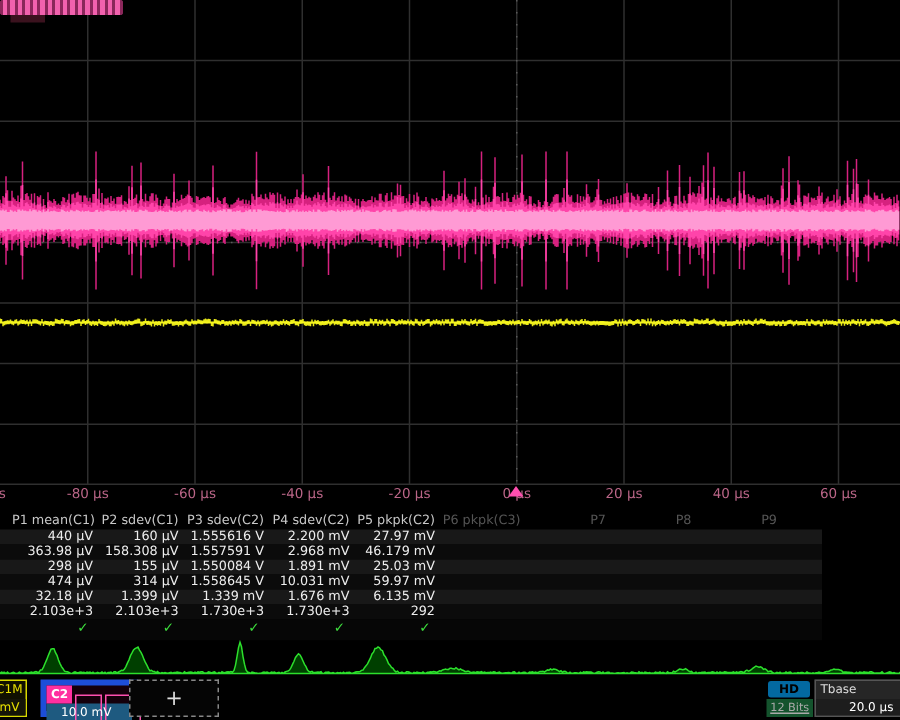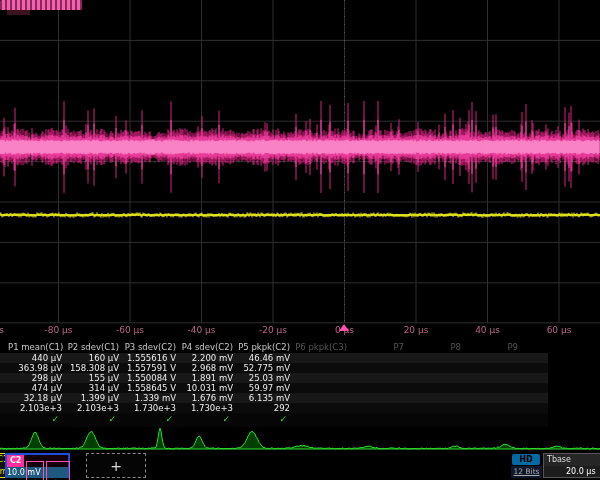--- a/index.html
+++ b/index.html
@@ -33,31 +33,31 @@
   .stripe-a{background:#181818;}
   .stripe-b{background:#0b0b0b;}
   .check{color:#3ddc3d;font-weight:bold;font-size:9px;padding-right:6px;}
   
   #hist{position:absolute;left:0;top:425px;width:600px;height:28px;}
   
   .desc-box{position:absolute;top:453px;height:25px;box-sizing:border-box;font-size:8px;}
   #c1-box{left:-80px;width:98px;border:1px solid #d8d800;background:#101000;}
   #c1-box .r1{height:12px;line-height:12px;text-align:right;padding-right:2px;color:#e8e000;}
   #c1-box .r2{height:11px;line-height:11px;text-align:right;padding-right:4px;color:#e8e000;background:#141408;}
-  #c2-box{left:5px;width:65px;border:2px solid #1d4ed8;background:#14000b;}
+  #c2-box{left:27px;width:65px;border:4px solid #1d4ed8;background:#14000b;}
   #c2-box .r1{height:12px;display:flex;align-items:center;}
   #c2-chip{background:#ff2fa0;color:#fff;font-weight:bold;padding:0 3px;height:12px;line-height:12px;}
   #c2-box .tag{color:#ff9fd0;font-size:7px;margin-left:2px;line-height:10px;}
   #c2-box .tag.boxed{border:1px solid #ff4fb0;padding:16px 1px;margin-top:44px;}
-  #c2-box .r2{height:11px;line-height:11px;background:#1e5a80;color:#fff;text-align:left;padding-right:4px;}
+  #c2-box .r2{height:11px;line-height:11px;background:#1e5a80;color:#fff;text-align:center;padding-right:4px;}
   #add-box{left:86px;width:60px;border:1px dashed #888;background:#050505;color:#ddd;
            display:flex;align-items:center;justify-content:center;font-size:14px;}
   #hd-chip{position:absolute;left:512px;top:454px;width:28px;height:11px;background:#0369a1;color:#000;
            font-size:8px;font-weight:bold;text-align:center;line-height:11px;border-radius:2px;}
-  #hd-bits{position:absolute;left:511px;top:466px;width:31px;height:12px;background:#0f172a;color:#aaa;
+  #hd-bits{position:absolute;left:511px;top:466px;width:31px;height:12px;background:#14532d;color:#aaa;
            font-size:7.5px;text-align:center;line-height:12px;text-decoration:underline;}
   #tbase-box{left:543px;width:70px;border:1px solid #555;background:#262626;overflow:hidden;}
   #tbase-box .r1{height:12px;line-height:12px;color:#ddd;padding-left:3px;}
   #tbase-box .r2{height:11px;line-height:11px;color:#fff;background:#1d1d1d;padding-left:22px;white-space:nowrap;}
 </style>
 </head>
 <body>
 
 <div id="screen">
 
@@ -119,28 +119,28 @@
       <div class="cell dim">P8</div>
       <div class="cell dim">P9</div>
       <div class="cell dim">P10</div>
       <div class="cell dim">P</div>
     </div>
     <div class="trow stripe-a">
       <div class="cell">440 µV</div>
       <div class="cell">160 µV</div>
       <div class="cell">1.555616 V</div>
       <div class="cell">2.200 mV</div>
-      <div class="cell">46.46 mV</div>
+      <div class="cell">27.97 mV</div>
     </div>
     <div class="trow stripe-b">
       <div class="cell">363.98 µV</div>
       <div class="cell">158.308 µV</div>
       <div class="cell">1.557591 V</div>
       <div class="cell">2.968 mV</div>
-      <div class="cell">52.775 mV</div>
+      <div class="cell">46.179 mV</div>
     </div>
     <div class="trow stripe-a">
       <div class="cell">298 µV</div>
       <div class="cell">155 µV</div>
       <div class="cell">1.550084 V</div>
       <div class="cell">1.891 mV</div>
       <div class="cell">25.03 mV</div>
     </div>
     <div class="trow stripe-b">
       <div class="cell">474 µV</div>

